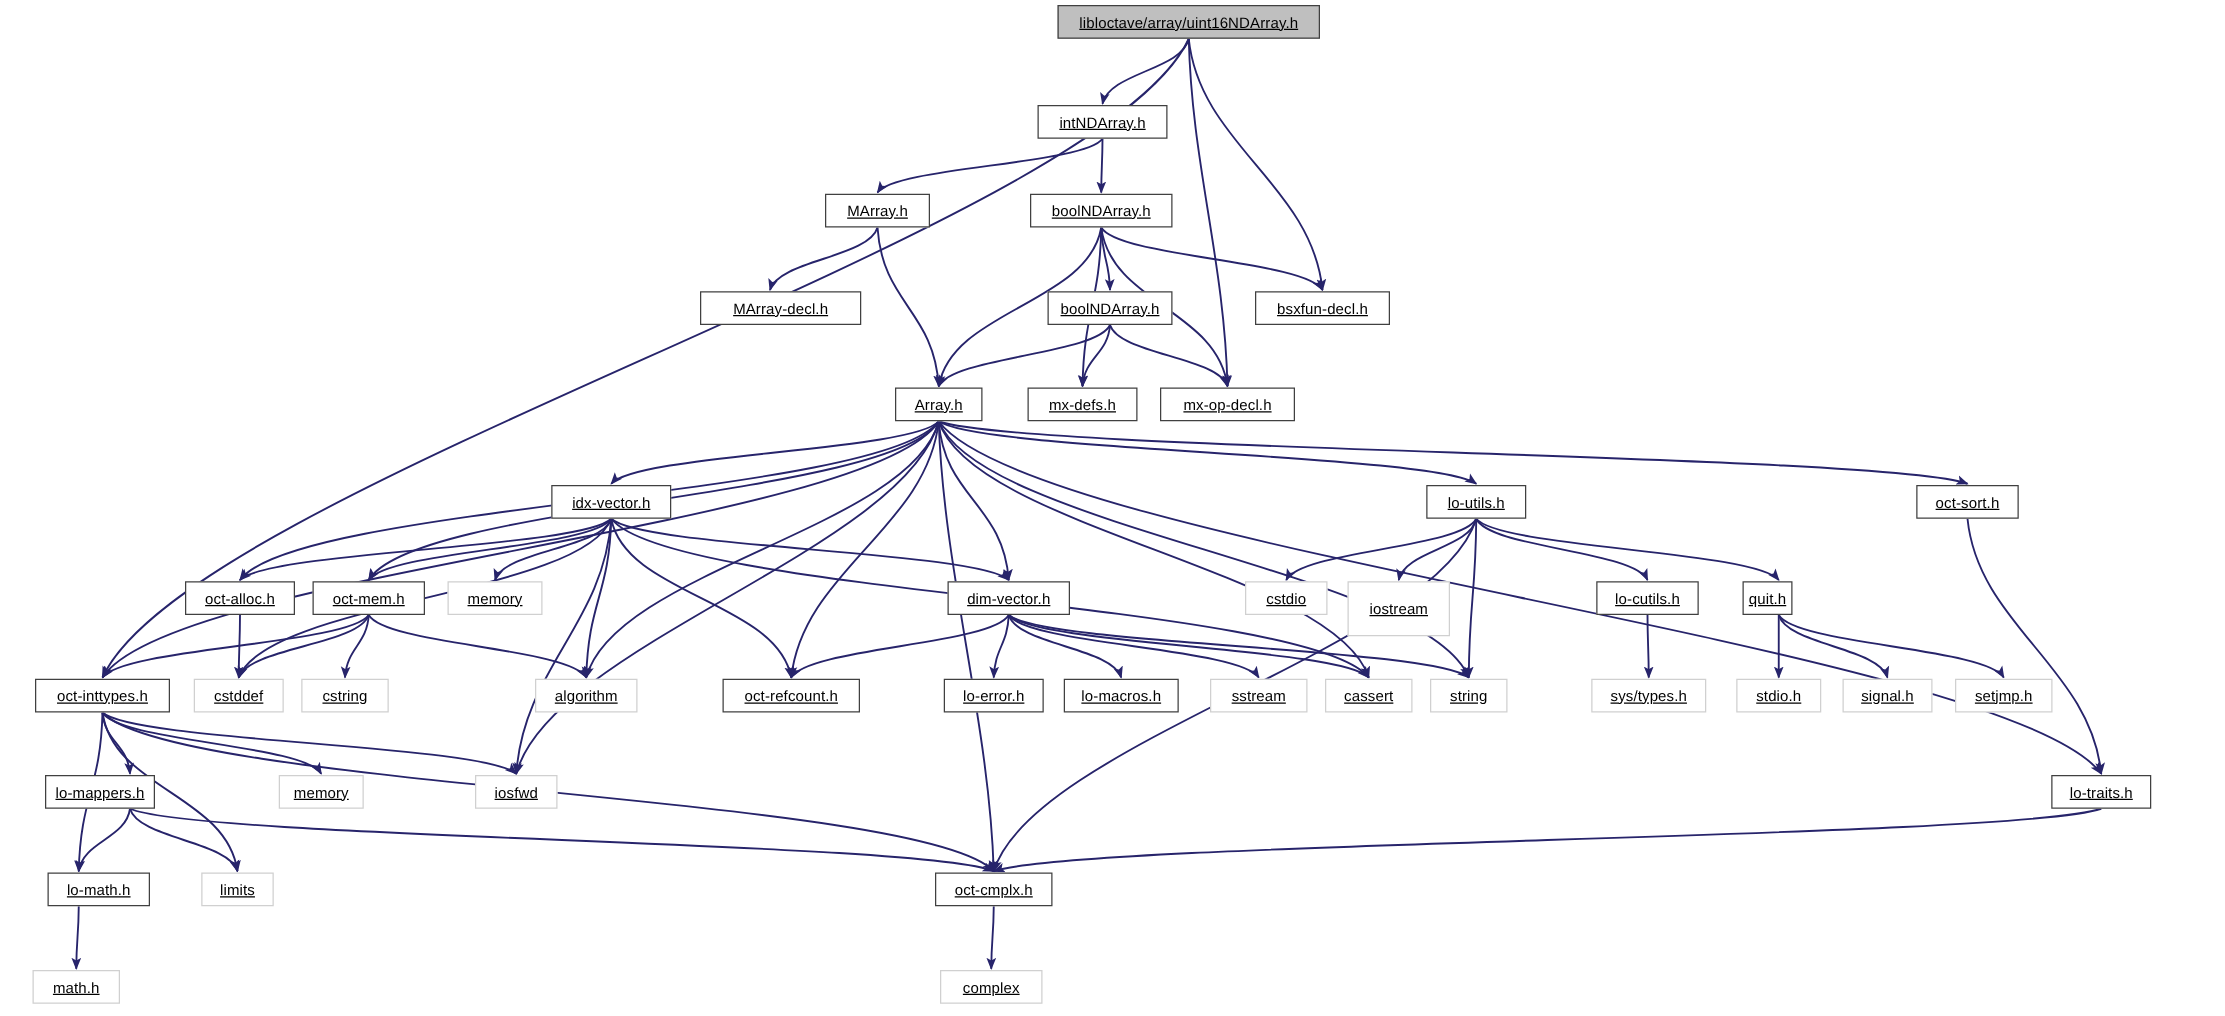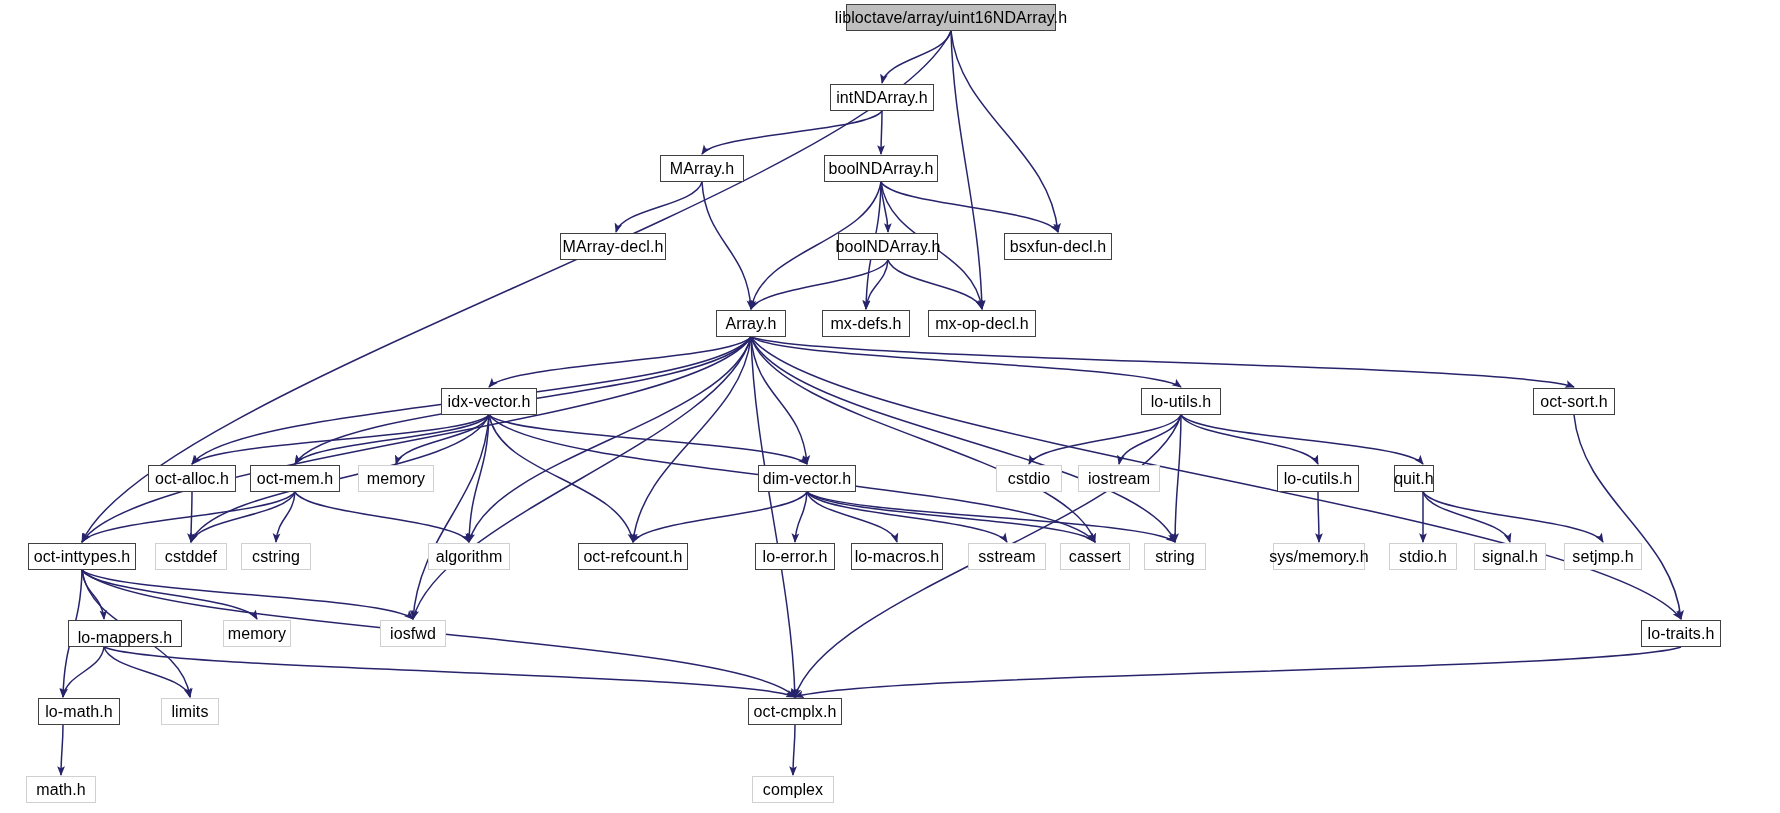--- a/index.html
+++ b/index.html
@@ -1,21 +1,21 @@
 <!DOCTYPE html>
 <html><head>
 <meta charset="utf-8">
 <style>
   html,body{margin:0;padding:0;background:#ffffff;}
   body{width:1780px;height:813px;font-family:"Liberation Sans",sans-serif;overflow:hidden;}
   #graph-root{position:relative;width:1780px;height:813px;}
   svg#edges{position:absolute;left:0;top:0;width:1780px;height:813px;}
   .node{position:absolute;box-sizing:border-box;display:flex;align-items:center;justify-content:center;
         background:#ffffff;white-space:nowrap;}
-  .node .lbl{font-size:16px;color:#000000;line-height:1;letter-spacing:0.1px;}
+  .node .lbl{font-size:12px;color:#000000;line-height:1;letter-spacing:0.1px;text-decoration:underline;}
   .node.lib{border:1.6px solid #404040;}
   .node.sys{border:1.4px solid #d0d0d0;}
   .node.root{border:1.6px solid #404040;background:#bfbfbf;}
 </style>
 </head>
 <body>
 
 <div id="graph-root">
   <svg id="edges" viewBox="0 0 1780 813">
       <defs>
@@ -103,21 +103,21 @@
       </div>
       <div class="node lib" style="left: 830px; top: 84px; width: 104px; height: 27px;">
         <span class="lbl">intNDArray.h</span>
       </div>
       <div class="node lib" style="left: 660px; top: 155px; width: 84px; height: 27px;">
         <span class="lbl">MArray.h</span>
       </div>
       <div class="node lib" style="left: 824px; top: 155px; width: 114px; height: 27px;">
         <span class="lbl">boolNDArray.h</span>
       </div>
-      <div class="node lib" style="left: 560px; top: 233px; width: 106px; height: 27px;">
+      <div class="node lib" style="left: 560px; top: 233px; width: 129px; height: 27px;">
         <span class="lbl">MArray-decl.h</span>
       </div>
       <div class="node lib" style="left: 838px; top: 233px; width: 100px; height: 27px;">
         <span class="lbl">boolNDArray.h</span>
       </div>
       <div class="node lib" style="left: 1004px; top: 233px; width: 108px; height: 27px;">
         <span class="lbl">bsxfun-decl.h</span>
       </div>
       <div class="node lib" style="left: 716px; top: 310px; width: 70px; height: 27px;">
         <span class="lbl">Array.h</span>
@@ -145,21 +145,21 @@
       </div>
       <div class="node sys" style="left: 358px; top: 465px; width: 76px; height: 27px;">
         <span class="lbl">memory</span>
       </div>
       <div class="node lib" style="left: 758px; top: 465px; width: 98px; height: 27px;">
         <span class="lbl">dim-vector.h</span>
       </div>
       <div class="node sys" style="left: 996px; top: 465px; width: 66px; height: 27px;">
         <span class="lbl">cstdio</span>
       </div>
-      <div class="node sys" style="left: 1078px; top: 465px; width: 82px; height: 27px;">
+      <div class="node sys" style="left: 1078px; top: 465px; width: 82px; height: 44px;">
         <span class="lbl">iostream</span>
       </div>
       <div class="node lib" style="left: 1277px; top: 465px; width: 82px; height: 27px;">
         <span class="lbl">lo-cutils.h</span>
       </div>
       <div class="node lib" style="left: 1394px; top: 465px; width: 40px; height: 27px;">
         <span class="lbl">quit.h</span>
       </div>
       <div class="node lib" style="left: 28px; top: 543px; width: 108px; height: 27px;">
         <span class="lbl">oct-inttypes.h</span>
@@ -185,32 +185,32 @@
       <div class="node sys" style="left: 968px; top: 543px; width: 78px; height: 27px;">
         <span class="lbl">sstream</span>
       </div>
       <div class="node sys" style="left: 1060px; top: 543px; width: 70px; height: 27px;">
         <span class="lbl">cassert</span>
       </div>
       <div class="node sys" style="left: 1144px; top: 543px; width: 62px; height: 27px;">
         <span class="lbl">string</span>
       </div>
       <div class="node sys" style="left: 1273px; top: 543px; width: 92px; height: 27px;">
-        <span class="lbl">sys/memory.h</span>
+        <span class="lbl">sys/types.h</span>
       </div>
       <div class="node sys" style="left: 1389px; top: 543px; width: 68px; height: 27px;">
         <span class="lbl">stdio.h</span>
       </div>
       <div class="node sys" style="left: 1474px; top: 543px; width: 72px; height: 27px;">
         <span class="lbl">signal.h</span>
       </div>
       <div class="node sys" style="left: 1564px; top: 543px; width: 78px; height: 27px;">
         <span class="lbl">setjmp.h</span>
       </div>
-      <div class="node lib" style="left: 68px; top: 620px; width: 114px; height: 27px; align-items: flex-end;">
+      <div class="node lib" style="left: 36px; top: 620px; width: 88px; height: 27px;">
         <span class="lbl">lo-mappers.h</span>
       </div>
       <div class="node sys" style="left: 223px; top: 620px; width: 68px; height: 27px;">
         <span class="lbl">memory</span>
       </div>
       <div class="node sys" style="left: 380px; top: 620px; width: 66px; height: 27px;">
         <span class="lbl">iosfwd</span>
       </div>
       <div class="node lib" style="left: 1641px; top: 620px; width: 80px; height: 27px;">
         <span class="lbl">lo-traits.h</span>

